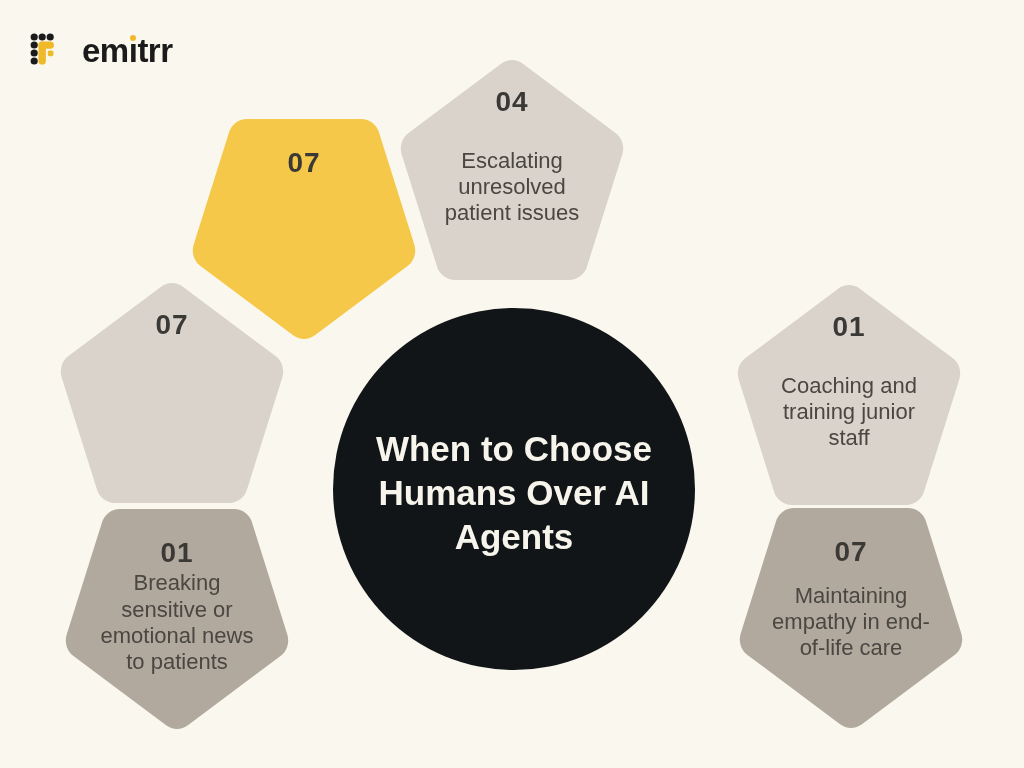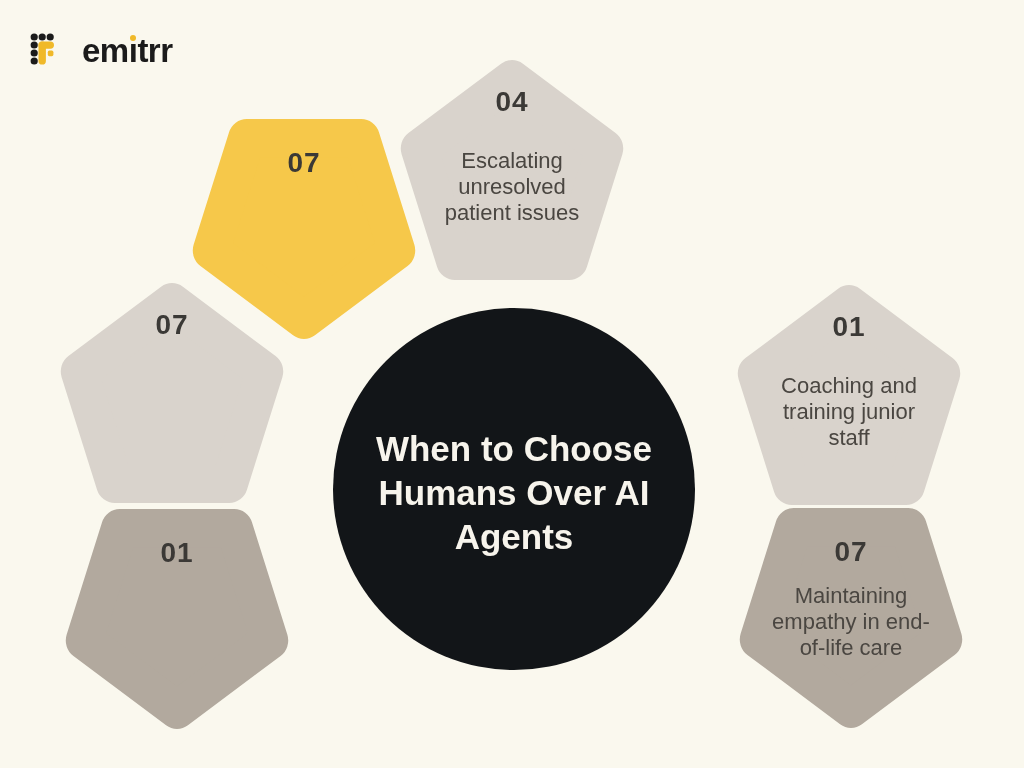--- a/index.html
+++ b/index.html
@@ -87,20 +87,24 @@
         <span>trr</span>
       </div>
   </div>
 
   <div class="pent down p1">
     <svg class="shape" viewBox="0 0 100 92" preserveAspectRatio="none">
       <polygon points="50,84 10.06,54.98 25.3,8.02 74.7,8.02 89.94,54.98" stroke-width="16" stroke-linejoin="round" fill="#B2A99E" stroke="#B2A99E"></polygon>
     </svg>
     <div class="content">
       <div class="num">01</div>
+      <div class="item-text">Breaking
+sensitive or
+emotional news
+to patients</div>
     </div>
   </div>
 
   <div class="pent up p2">
     <svg class="shape" viewBox="0 0 100 92" preserveAspectRatio="none">
       <polygon points="50,8 89.94,37.02 74.7,83.98 25.3,83.98 10.06,37.02" stroke-width="16" stroke-linejoin="round" fill="#D9D3CC" stroke="#D9D3CC"></polygon>
     </svg>
     <div class="content">
       <div class="num">07</div>
     </div>

